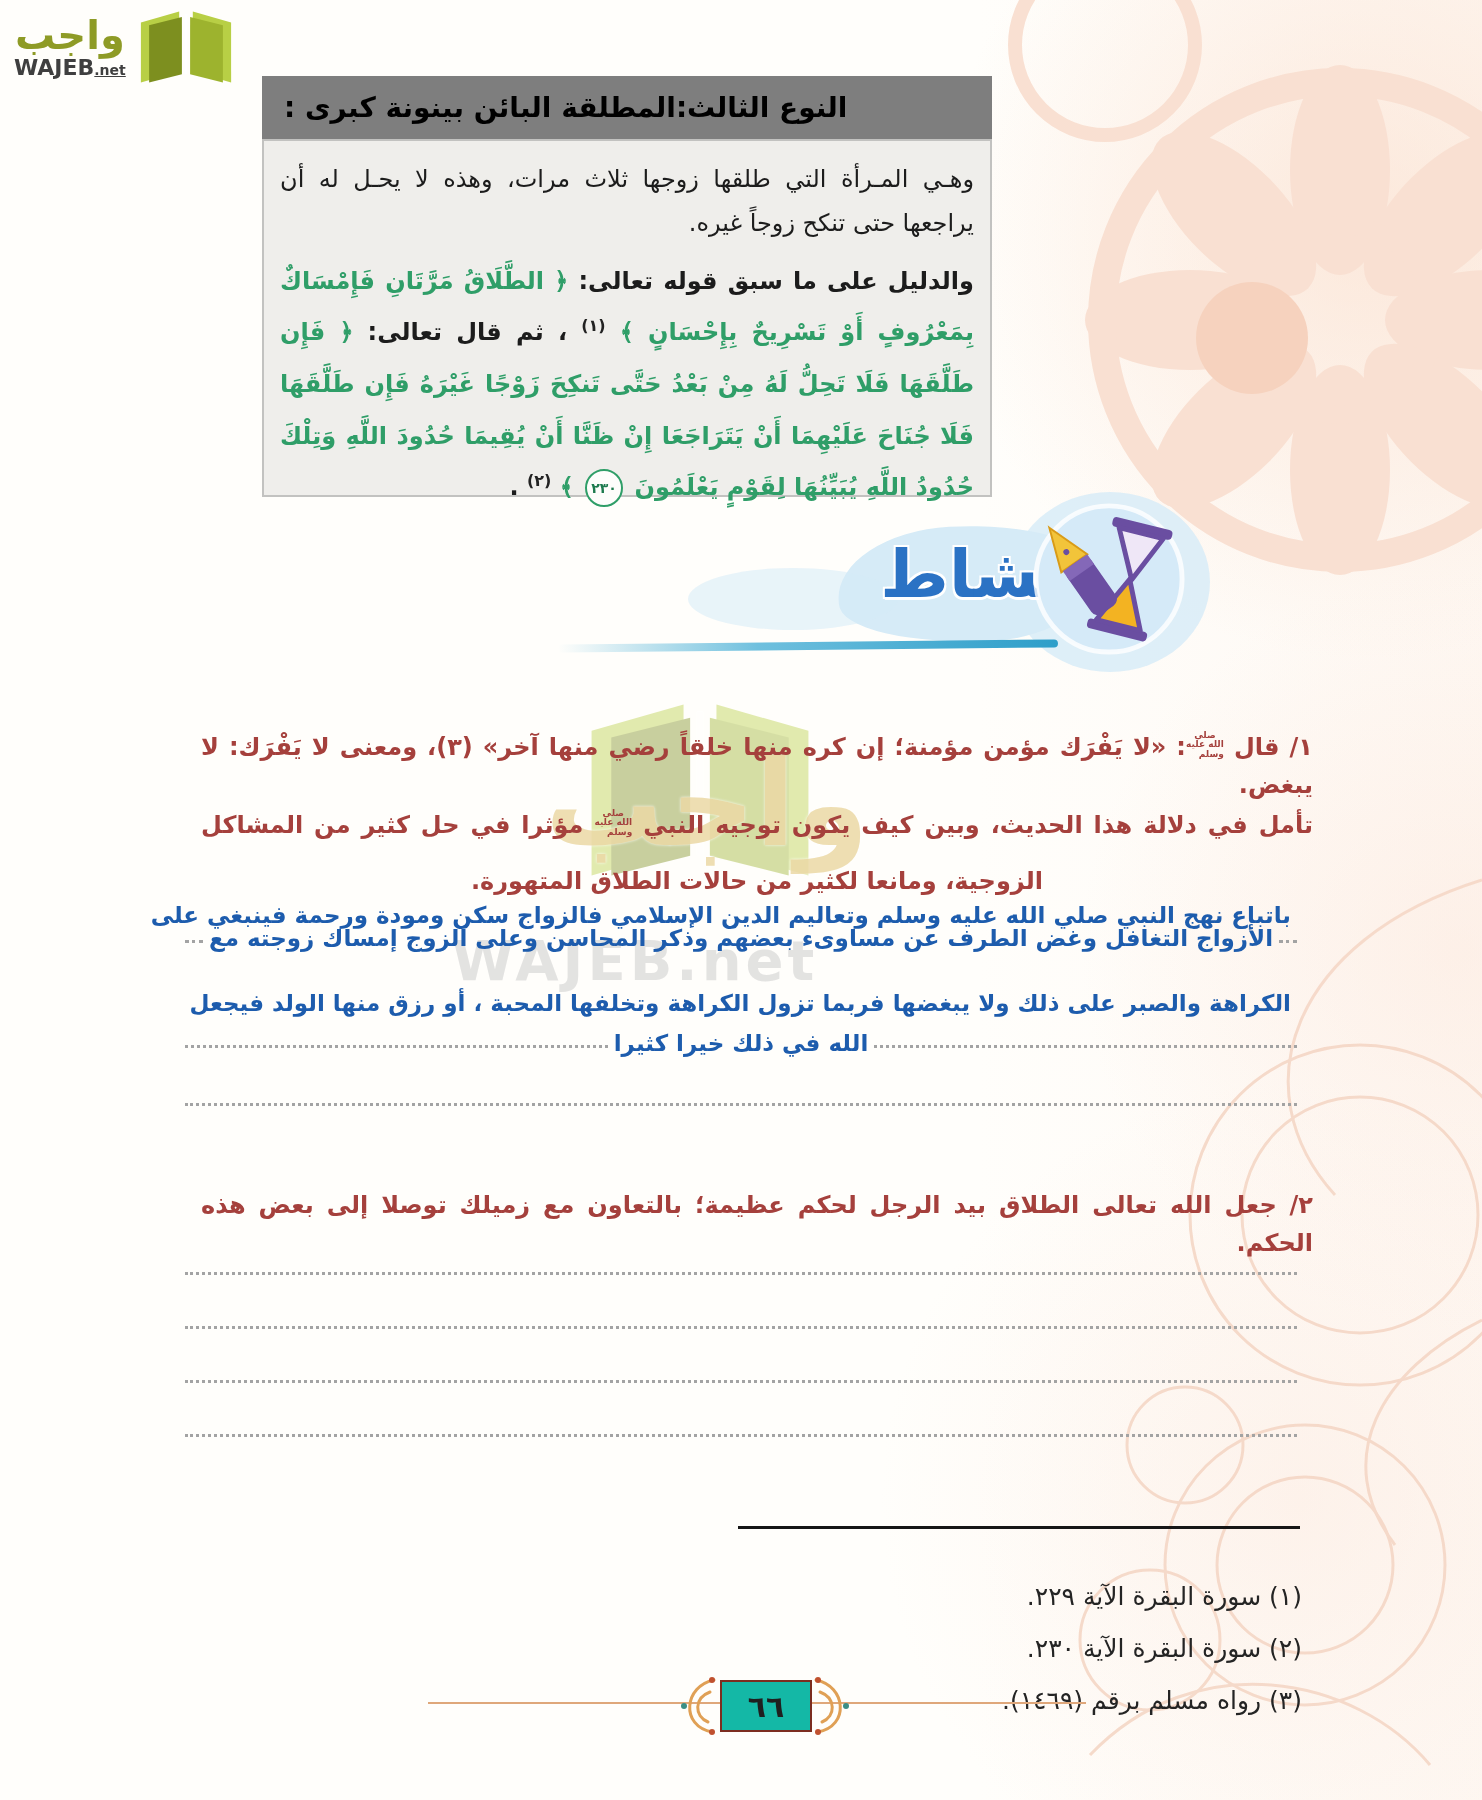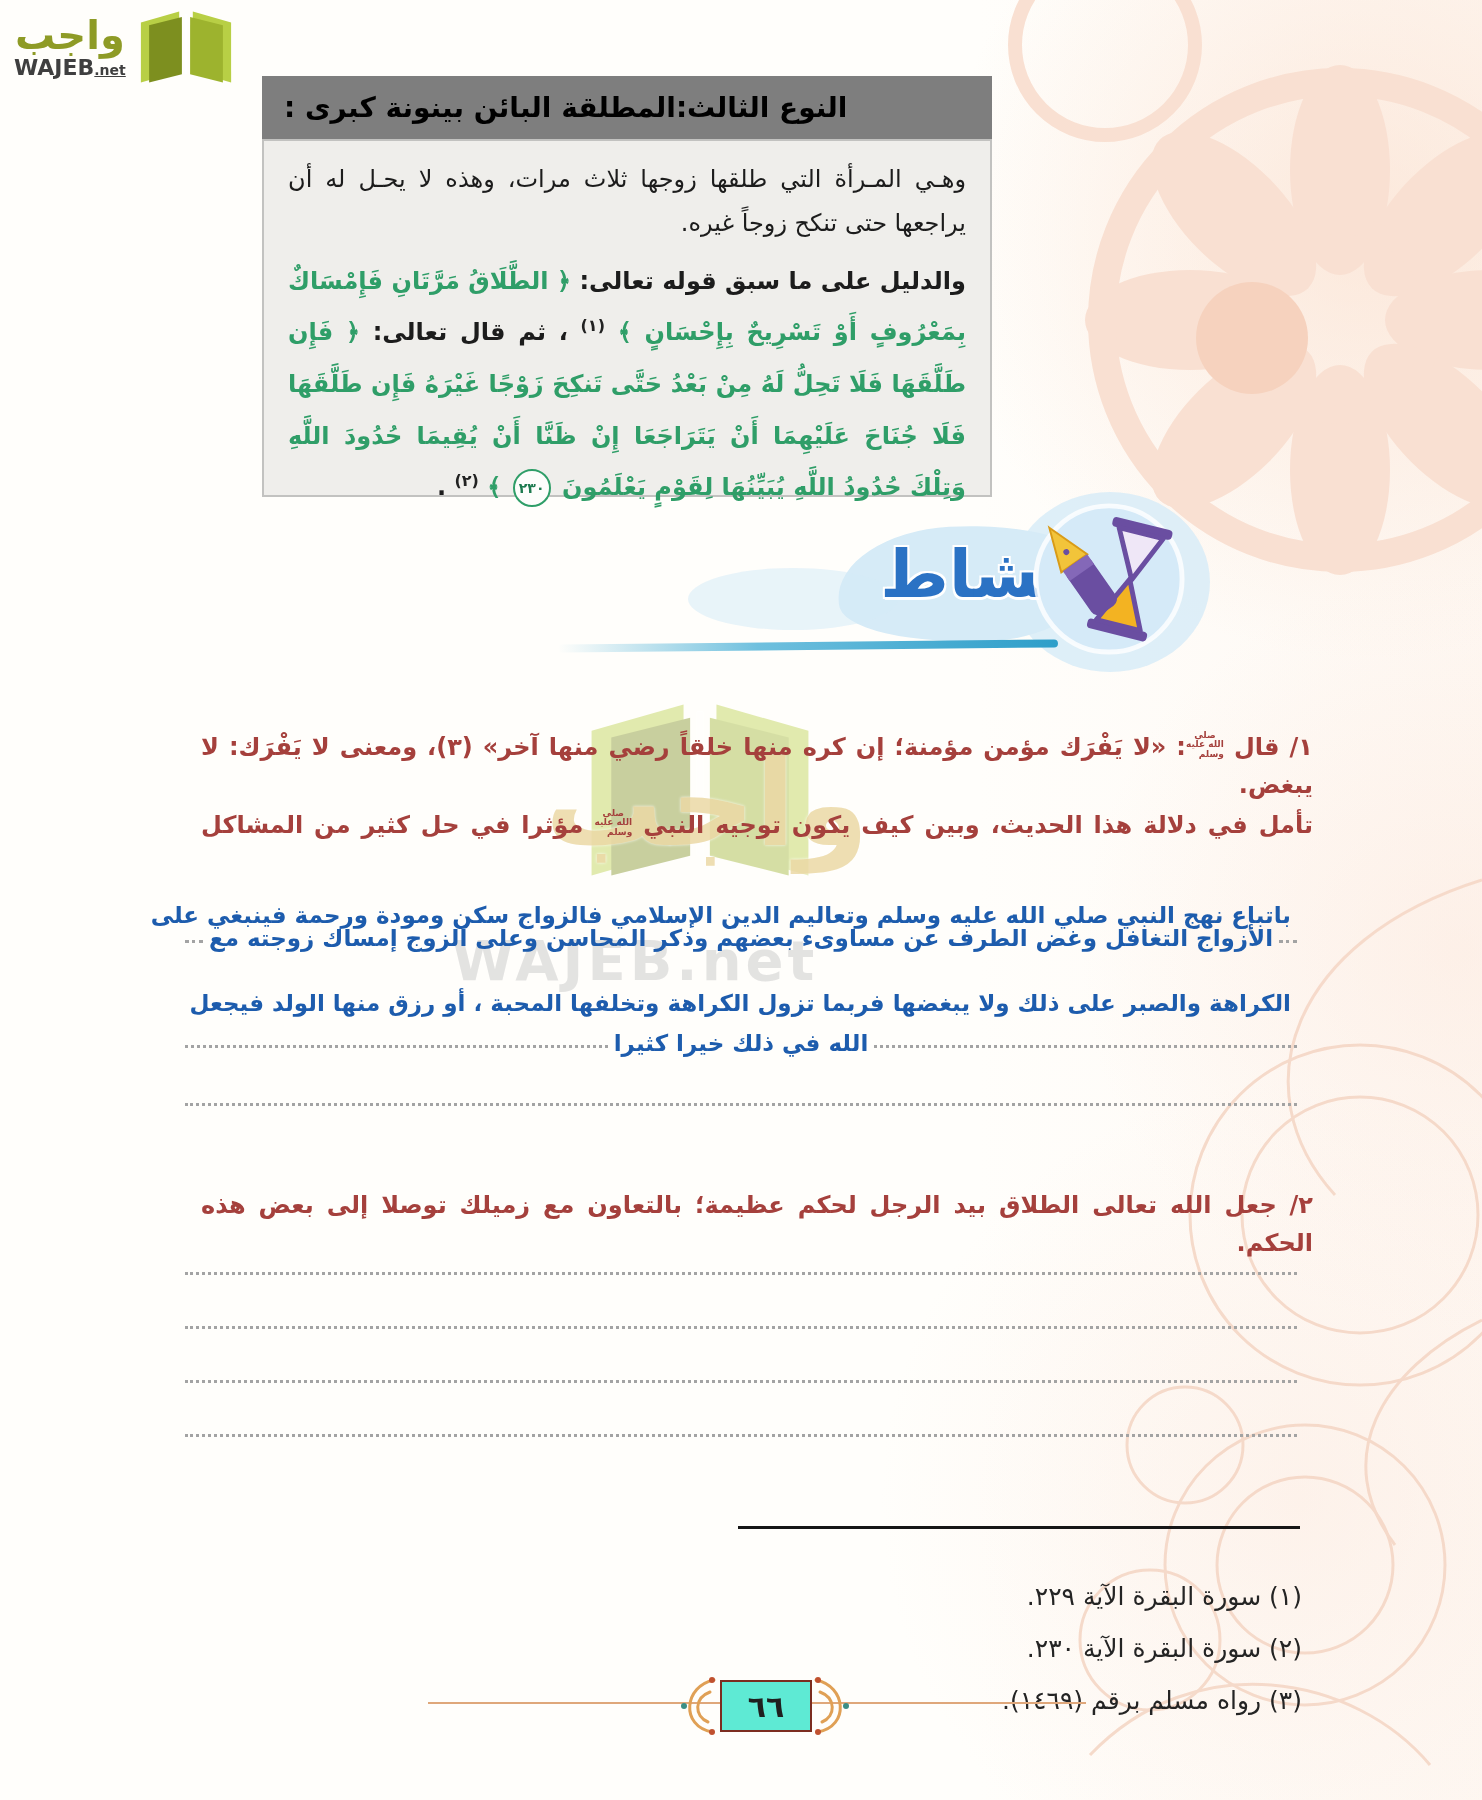--- a/index.html
+++ b/index.html
@@ -29,21 +29,21 @@
   .logo-texts{display:flex;flex-direction:column;align-items:center;line-height:1;}
   .logo-ar{font-size:40px;font-weight:bold;color:#8e9b26;}
   .logo-en{font-size:22px;font-weight:bold;color:#3f3f3f;margin-top:2px;}
   .logo-en .tld{font-size:14px;text-decoration:underline;}
   
   .title-bar{position:absolute;left:262px;top:76px;width:730px;height:63px;background:#7e7e7e;z-index:2;
              display:flex;align-items:center;justify-content:flex-end;direction:rtl;box-sizing:border-box;padding:0 22px;}
   .title-bar .t{color:#000000;font-size:28px;font-weight:bold;}
   .def-box{position:absolute;left:262px;top:139px;width:730px;height:358px;background:#efeeeb;
            border:2px solid #c2c2c0;box-sizing:border-box;z-index:2;direction:rtl;text-align:right;
-           padding:16px 24px;color:#1c1c1c;}
+           padding:16px 16px;color:#1c1c1c;}
   .def-par{font-size:24px;line-height:1.85;text-align:justify;}
   .ev-par{font-size:24px;line-height:2.15;margin-top:10px;text-align:justify;font-weight:bold;}
   .green{color:#2f9e68;}
   .ref{font-size:16px;color:#222;vertical-align:super;}
   .ayah-badge{display:inline-flex;align-items:center;justify-content:center;width:34px;height:34px;
               border:2px solid #2f9e68;border-radius:50%;font-size:14px;color:#1d7a4e;background:#fdfdfb;
               vertical-align:middle;margin:0 3px;}
   
   .blob{position:absolute;background:#d6ebf7;z-index:2;}
   .blob1{left:838px;top:526px;width:258px;height:116px;border-radius:46% 58% 42% 62% / 60% 44% 58% 40%;transform:rotate(-3deg);}
@@ -66,21 +66,21 @@
   .ans-dots{flex:1;border-bottom:3px dotted #a3a3a3;height:0;margin-bottom:8px;}
   .ans-text{color:#1d5cad;font-weight:bold;font-size:23px;white-space:nowrap;}
   .dotted-line{position:absolute;left:185px;width:1112px;height:0;border-top:3px dotted #a3a3a3;z-index:2;}
   
   .fn-sep{position:absolute;left:738px;top:1526px;width:562px;height:3px;background:#161616;z-index:2;}
   .footnotes{position:absolute;left:185px;top:1542px;width:1117px;z-index:2;direction:rtl;text-align:right;
              color:#242424;font-size:25px;margin-top:40px;}
   .footnotes .fn{margin-bottom:23px;}
   
   .footer-line{position:absolute;left:428px;top:1702px;width:658px;height:2px;background:#dfa77a;z-index:2;}
-  .pageno-box{position:absolute;left:720px;top:1680px;width:92px;height:52px;background:#5eead4;
+  .pageno-box{position:absolute;left:720px;top:1680px;width:92px;height:52px;background:#14b8a6;
               border:2px solid #7c2d20;box-sizing:border-box;z-index:3;display:flex;align-items:center;justify-content:center;}
   .pageno{font-size:30px;font-weight:bold;color:#1f1f1f;}
   .flourish{position:absolute;z-index:3;}
   .fl-l{left:672px;top:1674px;}
   .fl-r{left:812px;top:1674px;transform:scaleX(-1);}
 </style>
 </head>
 <body>
 
 <div class="page">
@@ -174,20 +174,21 @@
     <g transform="rotate(-35 58 85)">
       <polygon points="58,18 74,62 42,62" fill="#f2c43a" stroke="#d99b17" stroke-width="2"></polygon>
       <circle cx="58" cy="48" r="3" fill="#6a4ea1"></circle>
       <rect x="44" y="62" width="30" height="58" rx="8" fill="#6a4ea1"></rect>
       <rect x="44" y="62" width="30" height="12" fill="#8468b8"></rect>
     </g>
   </svg>
 
   <div class="qline red just" style="top:728px">١/ قال <span class="saw">صلى الله عليه وسلم</span>: «لا يَفْرَك مؤمن مؤمنة؛ إن كره منها خلقاً رضي منها آخر» (٣)، ومعنى لا يَفْرَك: لا يبغض.</div>
   <div class="qline red just" style="top:806px">تأمل في دلالة هذا الحديث، وبين كيف يكون توجيه النبي <span class="saw">صلى الله عليه وسلم</span> مؤثرا في حل كثير من المشاكل</div>
+  <div class="qline red cent" style="top:862px">الزوجية، ومانعا لكثير من حالات الطلاق المتهورة.</div>
 
   <div class="ans-row" style="top:902px">
     <div class="ans-dots"></div>
     <div class="ans-text">باتباع نهج النبي صلي الله عليه وسلم وتعاليم الدين الإسلامي فالزواج سكن ومودة ورحمة فينبغي على</div>
     <div class="ans-dots"></div>
   </div>
   <div class="ans-row" style="top:925px">
     <div class="ans-dots"></div>
     <div class="ans-text">الأزواج التغافل وغض الطرف عن مساوىء بعضهم وذكر المحاسن وعلى الزوج إمساك زوجته مع</div>
     <div class="ans-dots"></div>

